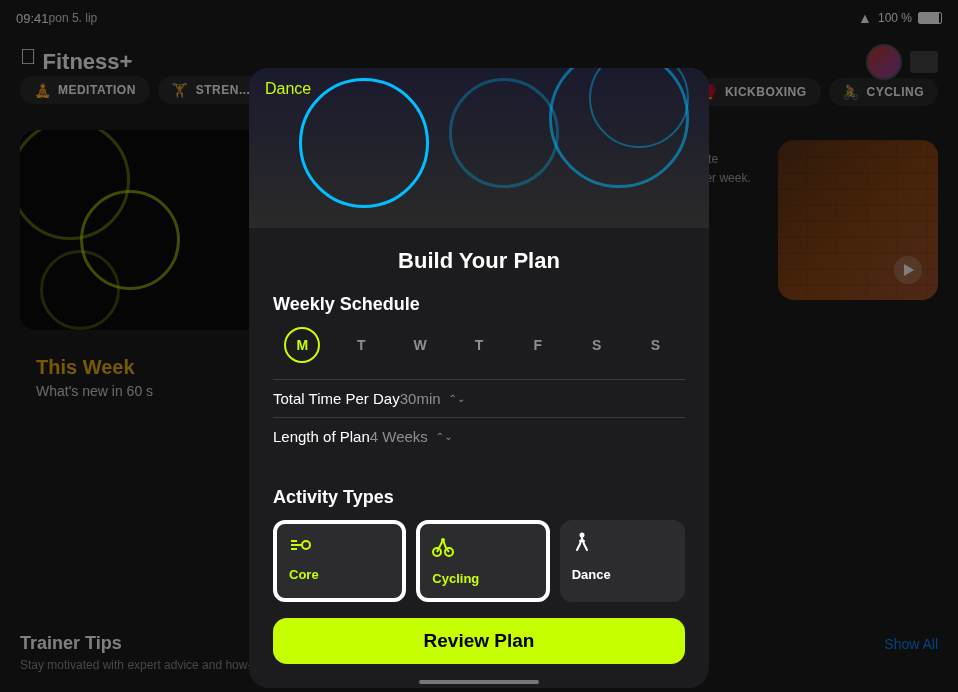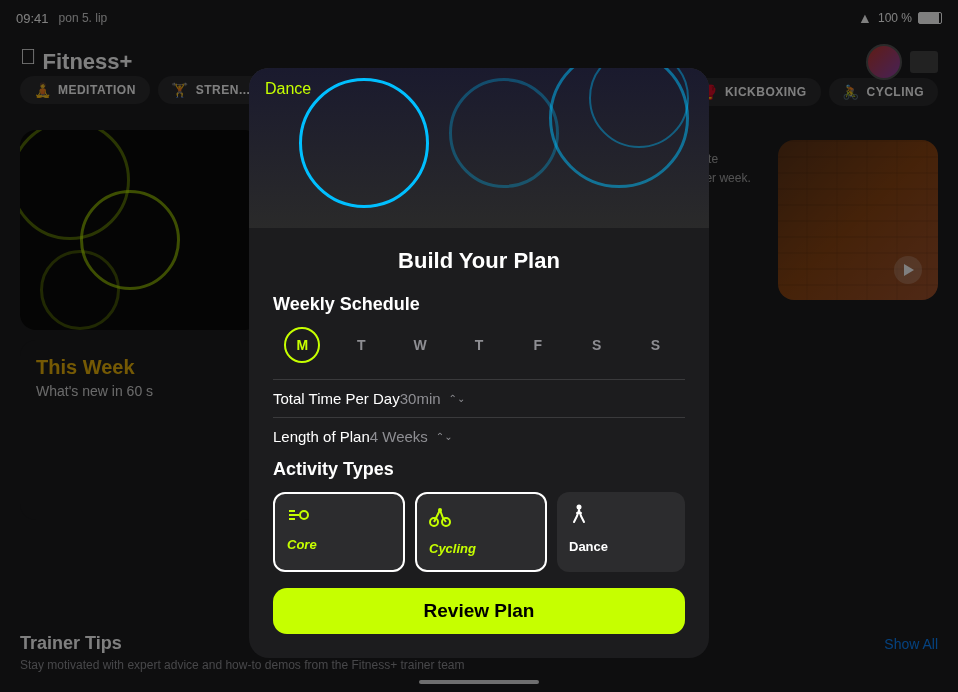--- a/index.html
+++ b/index.html
@@ -368,40 +368,39 @@
       align-items: center;
       gap: 8px;
     }
     .chevron-updown {
       font-size: 10px;
       color: #8e8e93;
     }
 
     
     .activity-section {
-      margin-top: 4px;
+      margin-top: 32px;
     }
     .activity-grid {
       display: flex;
       gap: 10px;
       margin-top: 12px;
     }
     .activity-card {
       flex: 1;
       background: #2c2c2e;
       border-radius: 12px;
       padding: 12px;
       display: flex;
       flex-direction: column;
       gap: 8px;
       min-height: 80px;
     }
     .activity-card.selected {
-      border: 2px solid #ffffff;
-      font-style: italic;
+      border: 4px solid #ffffff;
     }
     .activity-icon {
       font-size: 18px;
       color: #c6ff00;
     }
     .activity-name {
       font-size: 13px;
       font-weight: 600;
       color: #c6ff00;
     }
@@ -448,21 +447,21 @@
       font-size: 12px;
       line-height: 1.6;
     }
   </style>
 </head>
 <body>
 
 <div class="bg-app">
 
   <div class="status-bar">
-    <div style="display:flex; gap:10px; align-items:center;">
+    <div style="display:flex; align-items:center;">
       <span class="status-time">09:41</span>
       <span class="status-time" style="font-size:12px; opacity:0.8;text-align:right;">pon 5. lip</span>
     </div>
     <div class="status-right">
       <span style="color:#fff; font-size:14px;">▲</span>
       <span style="color:#fff; font-size:12px;">100 %</span>
       <span style="display:inline-block; width:24px; height:12px; border:1.5px solid #fff; border-radius:2px; position:relative; background: linear-gradient(to right, #fff 90%, transparent 90%);"></span>
     </div>
   </div>
 

